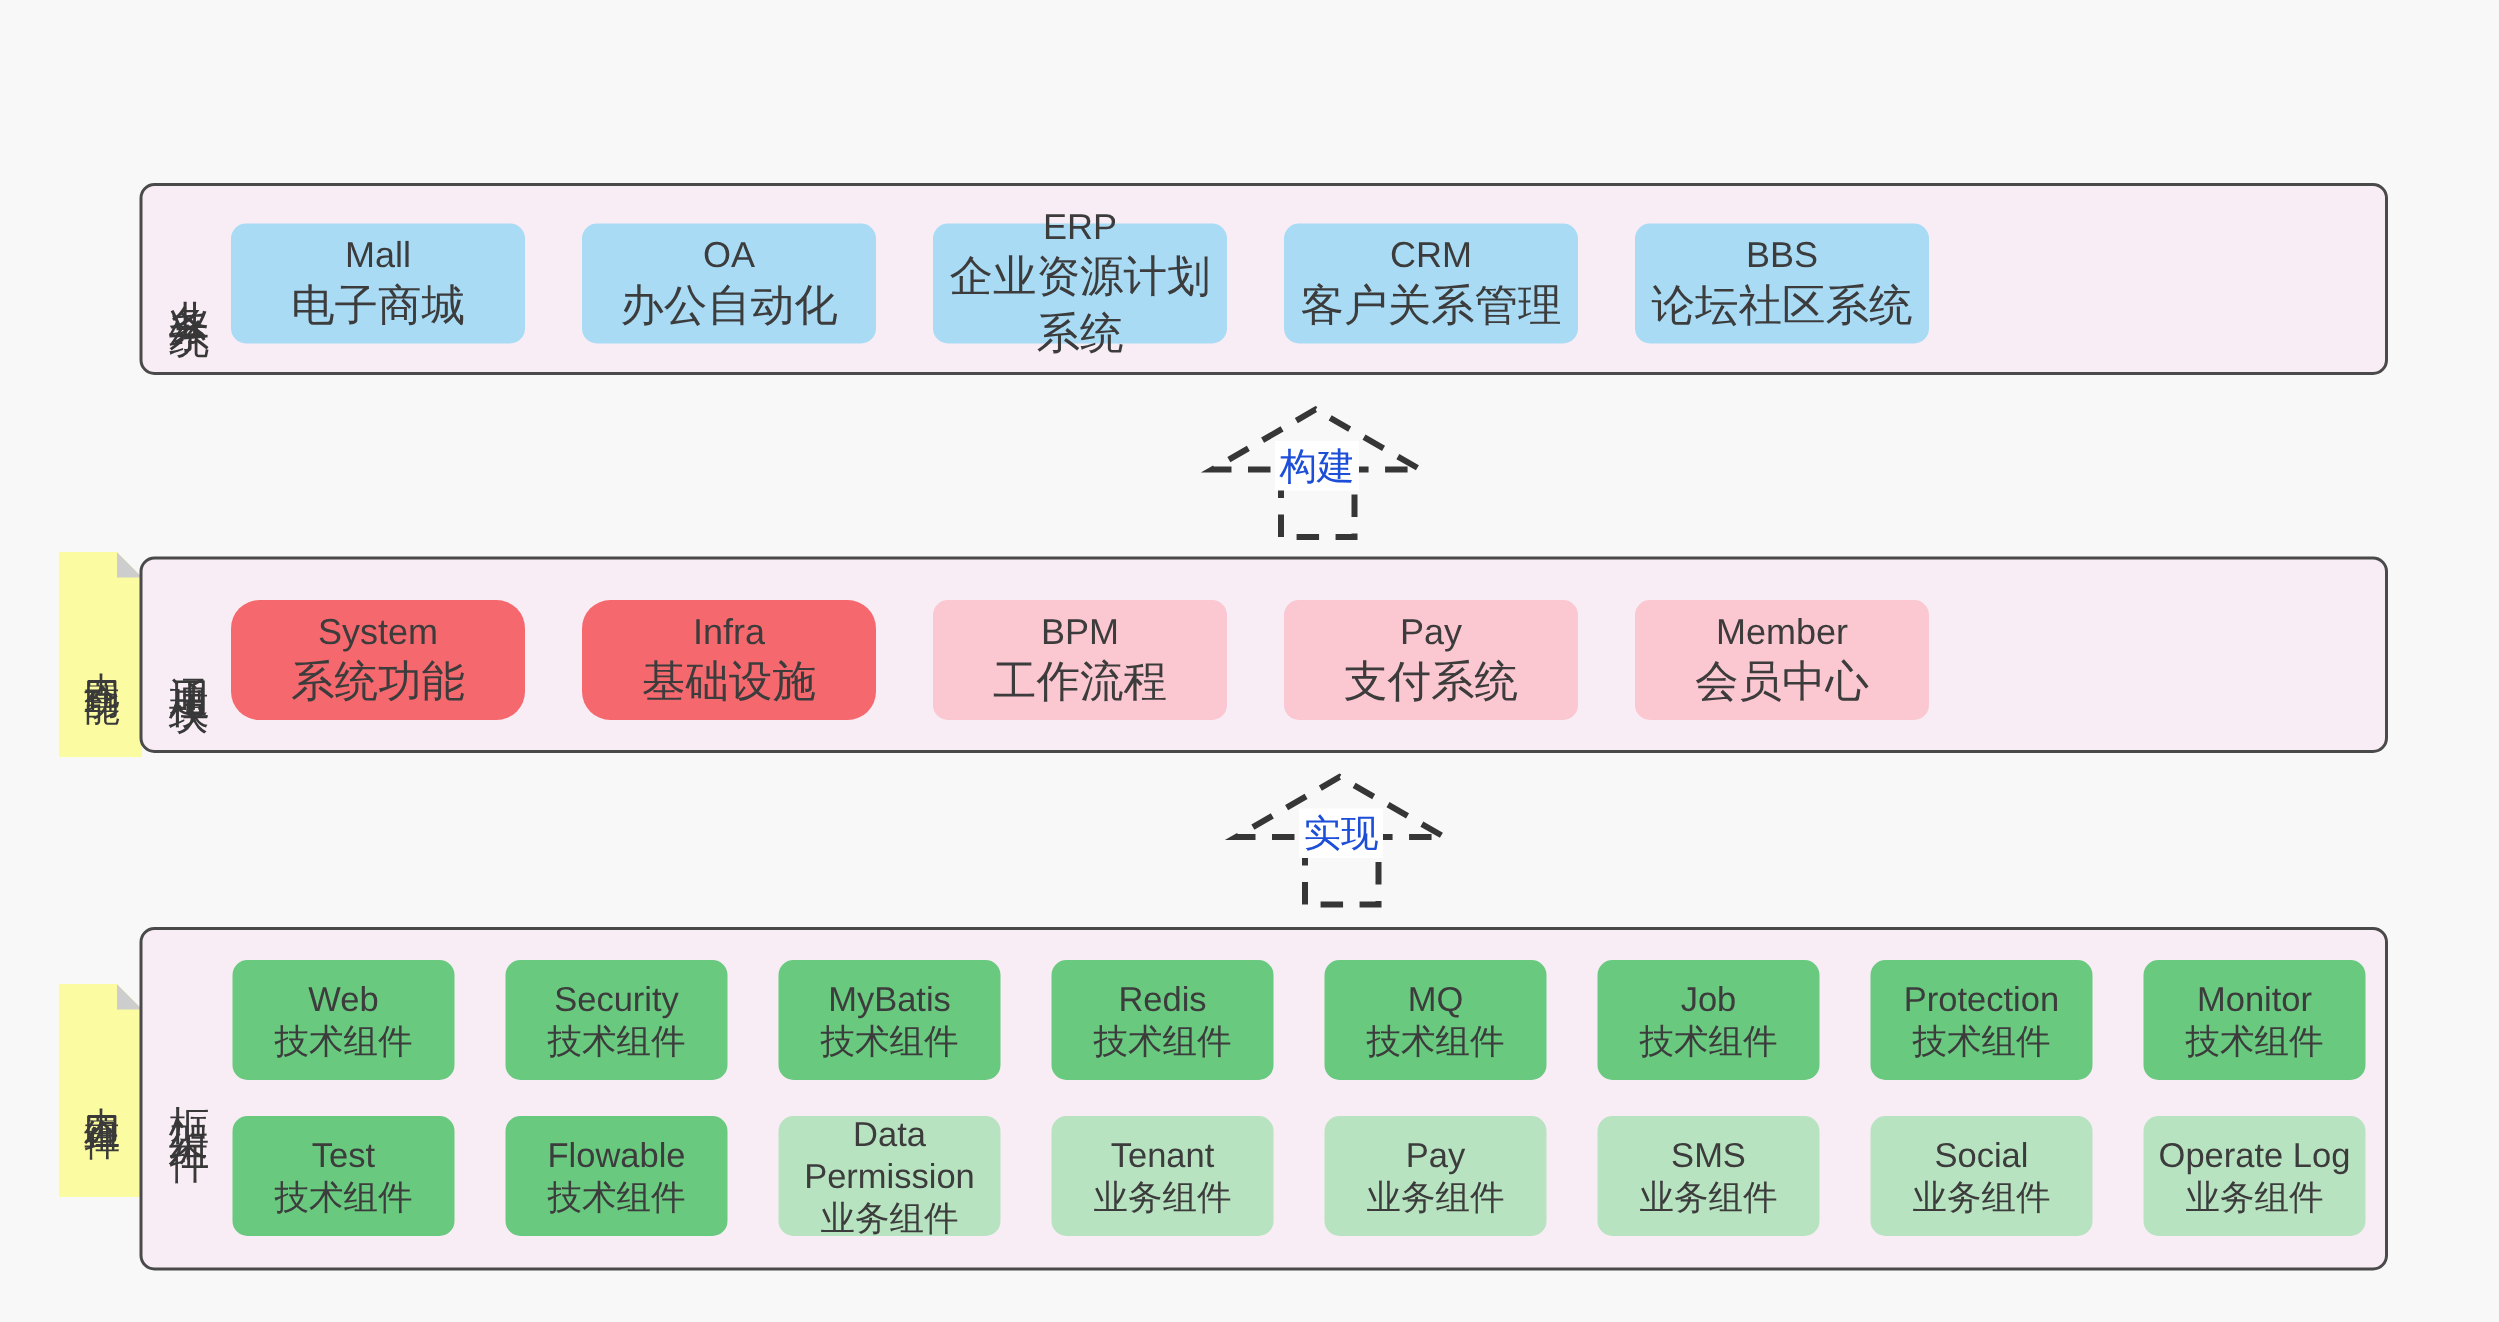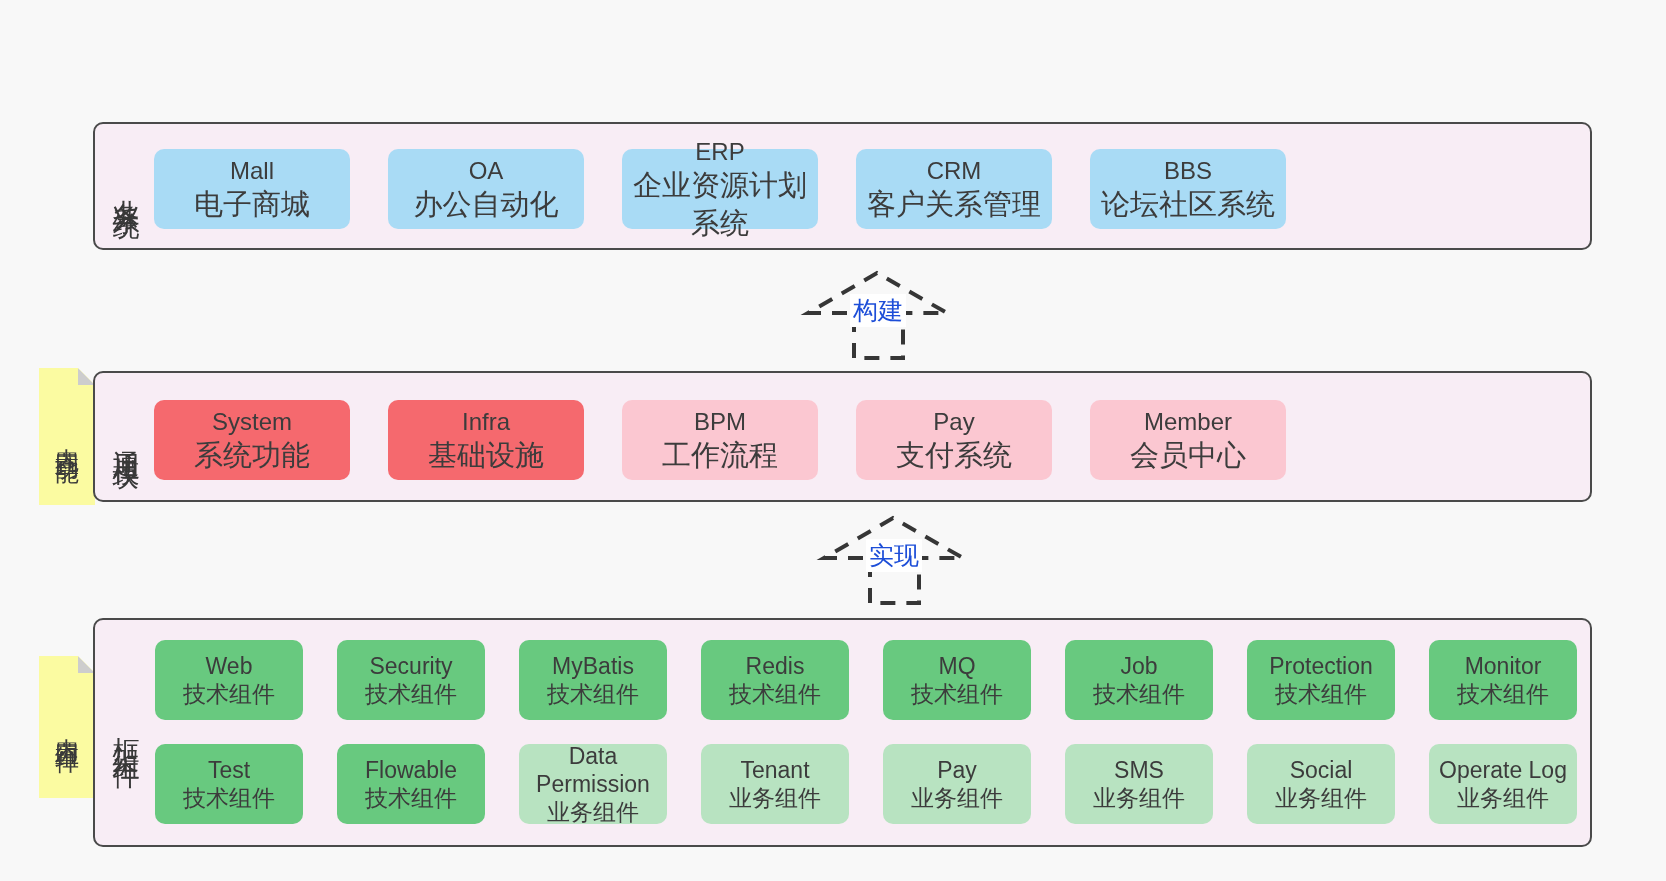--- a/index.html
+++ b/index.html
@@ -66,21 +66,21 @@
     line-height: 1.3;
   }
   .band-3 .box { width: 148px; line-height: 1.22; }
 
   .box-title { font-size: 24px; }
   .box-subtitle { font-size: 29px; }
   .band-3 .box-title { font-size: 23px; }
   .band-3 .box-subtitle { font-size: 23px; text-align: right; }
 
   .box.blue       { background: var(--blue, #a9dbf5); }
-  .box.red        { background: var(--red, #f5696e); }
+  .box.red        { background: var(--red, #f5696e); border-radius: 19px; }
   .box.pink       { background: var(--pink, #fbc7d1); }
   .box.green      { background: var(--green, #68c97f); }
   .box.lightgreen { background: var(--lightgreen, #b8e3c1); }
 
   
   .sticky {
     position: absolute;
     left: 39px;
     width: 56px;
     background: var(--sticky, #fbfba1);

